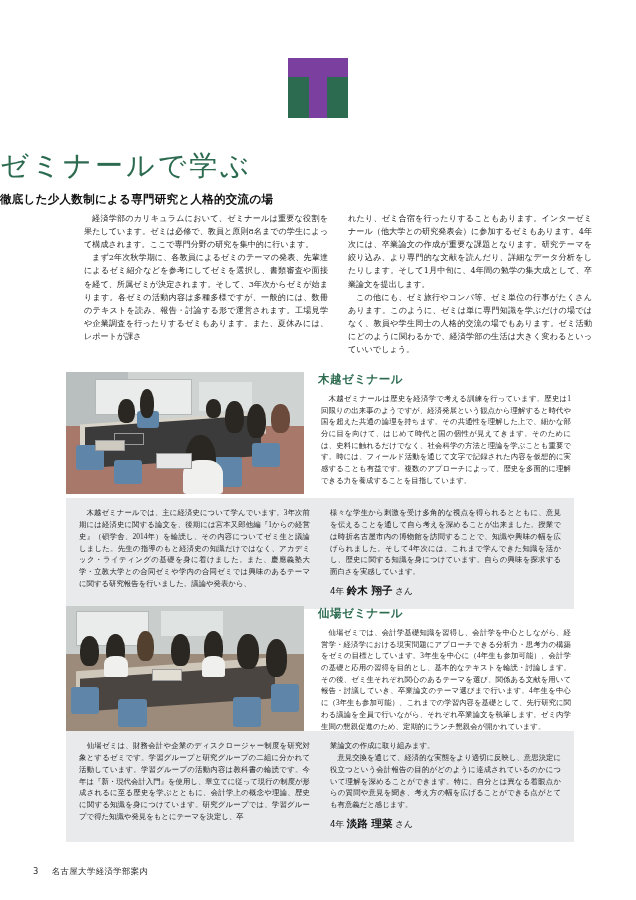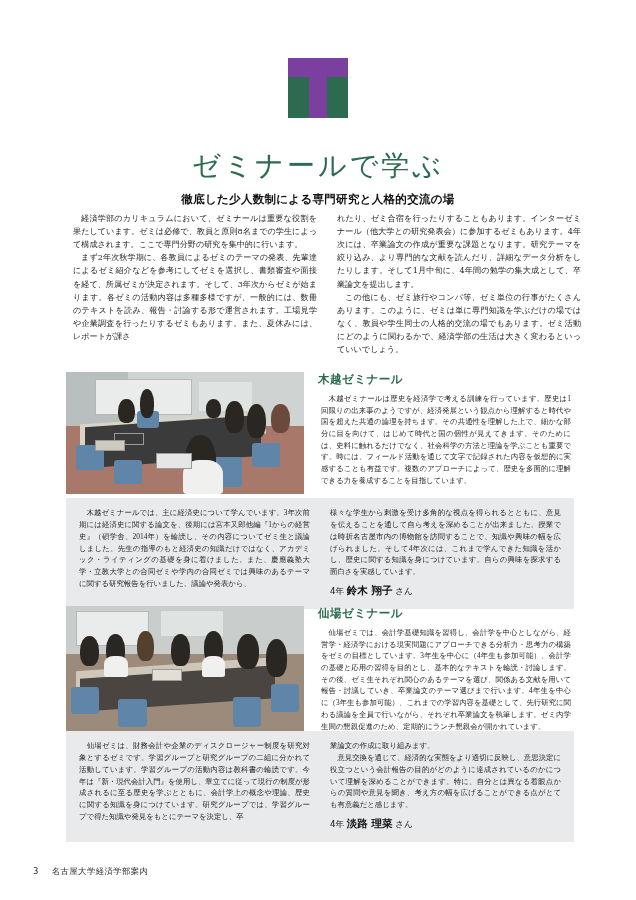--- a/index.html
+++ b/index.html
@@ -54,21 +54,20 @@
     height: 60px;
     background: #7b3fa0;
   }
 
   
   .title-block {
     position: absolute;
     top: 148px;
     left: 0;
     width: 636px;
-    text-align: center;
   }
   .main-title {
     font-family: "DejaVu Sans", "Liberation Sans", sans-serif;
     font-size: 28px;
     letter-spacing: 3px;
     color: #2c6b4f;
     font-weight: 400;
     margin: 0;
     line-height: 1.3;
   }
@@ -78,21 +77,21 @@
     font-weight: bold;
     color: #111111;
     margin: 8px 0 0 0;
     letter-spacing: 0.3px;
   }
 
   
   .intro {
     position: absolute;
     top: 212px;
-    left: 73px;
+    left: 84px;
     width: 508px;
     display: flex;
     gap: 20px;
   }
   .intro .col {
     width: 244px;
   }
   .bodytext {
     font-size: 8.1px;
     line-height: 1.62;

